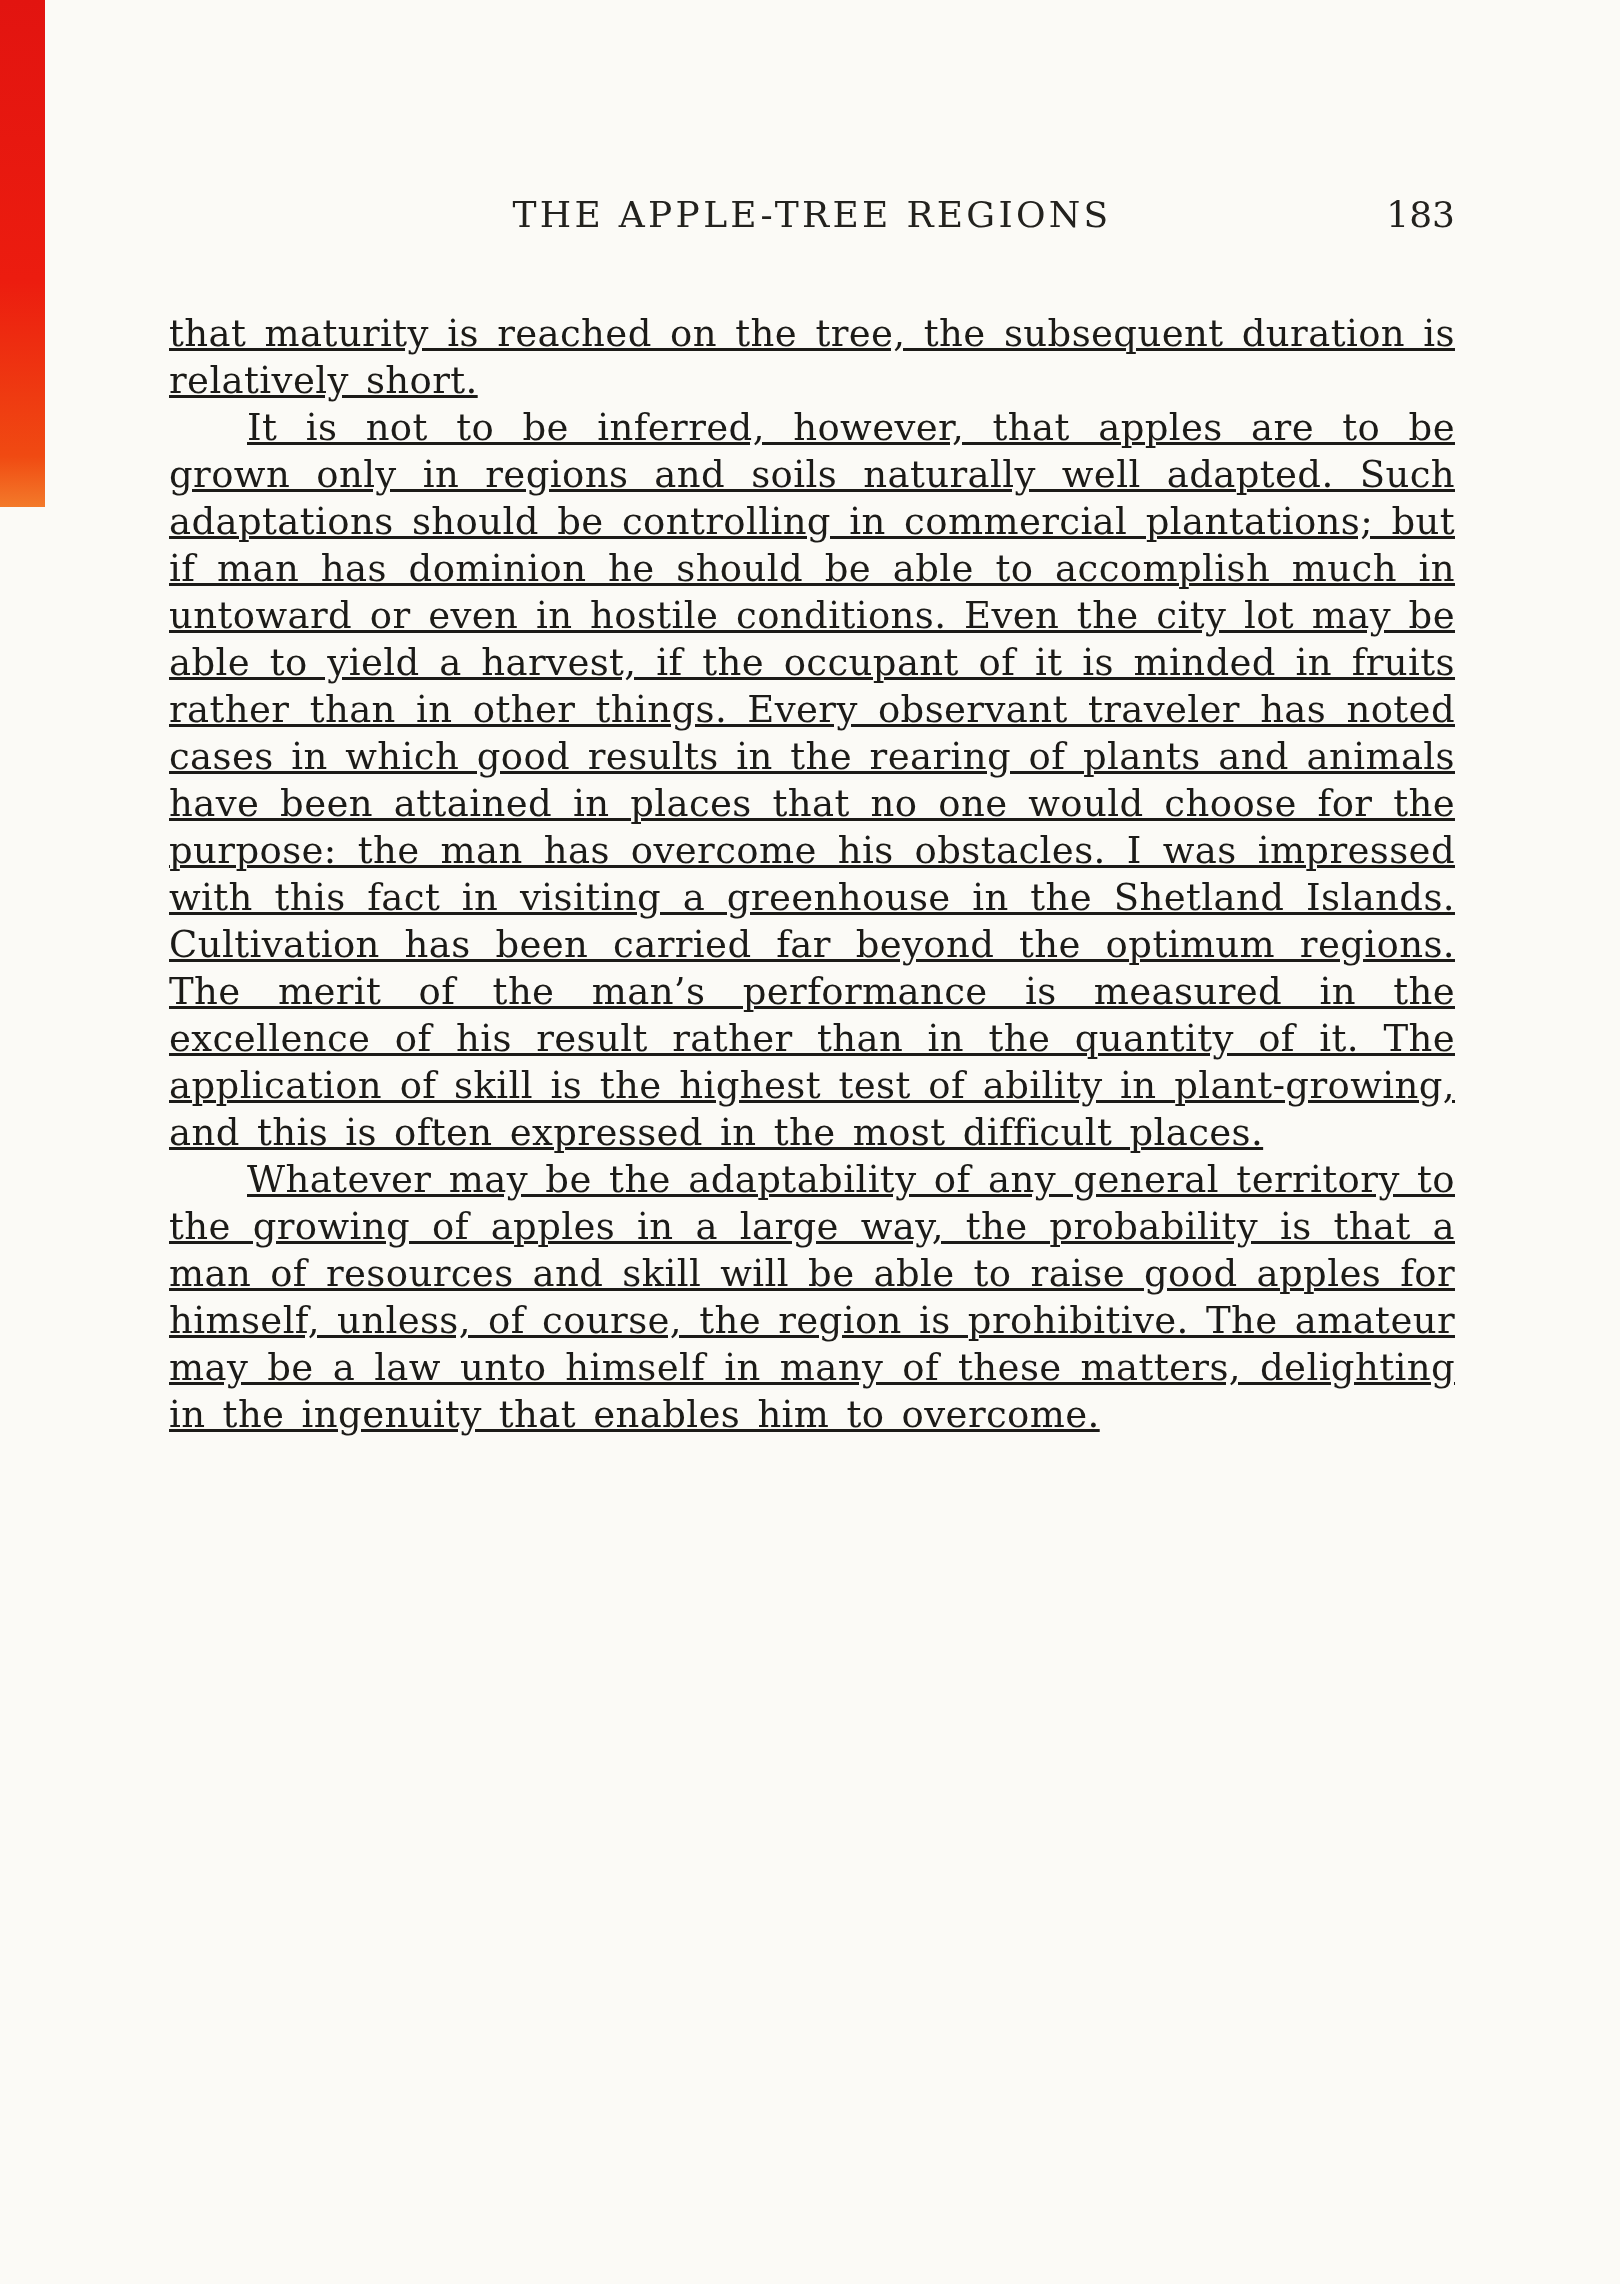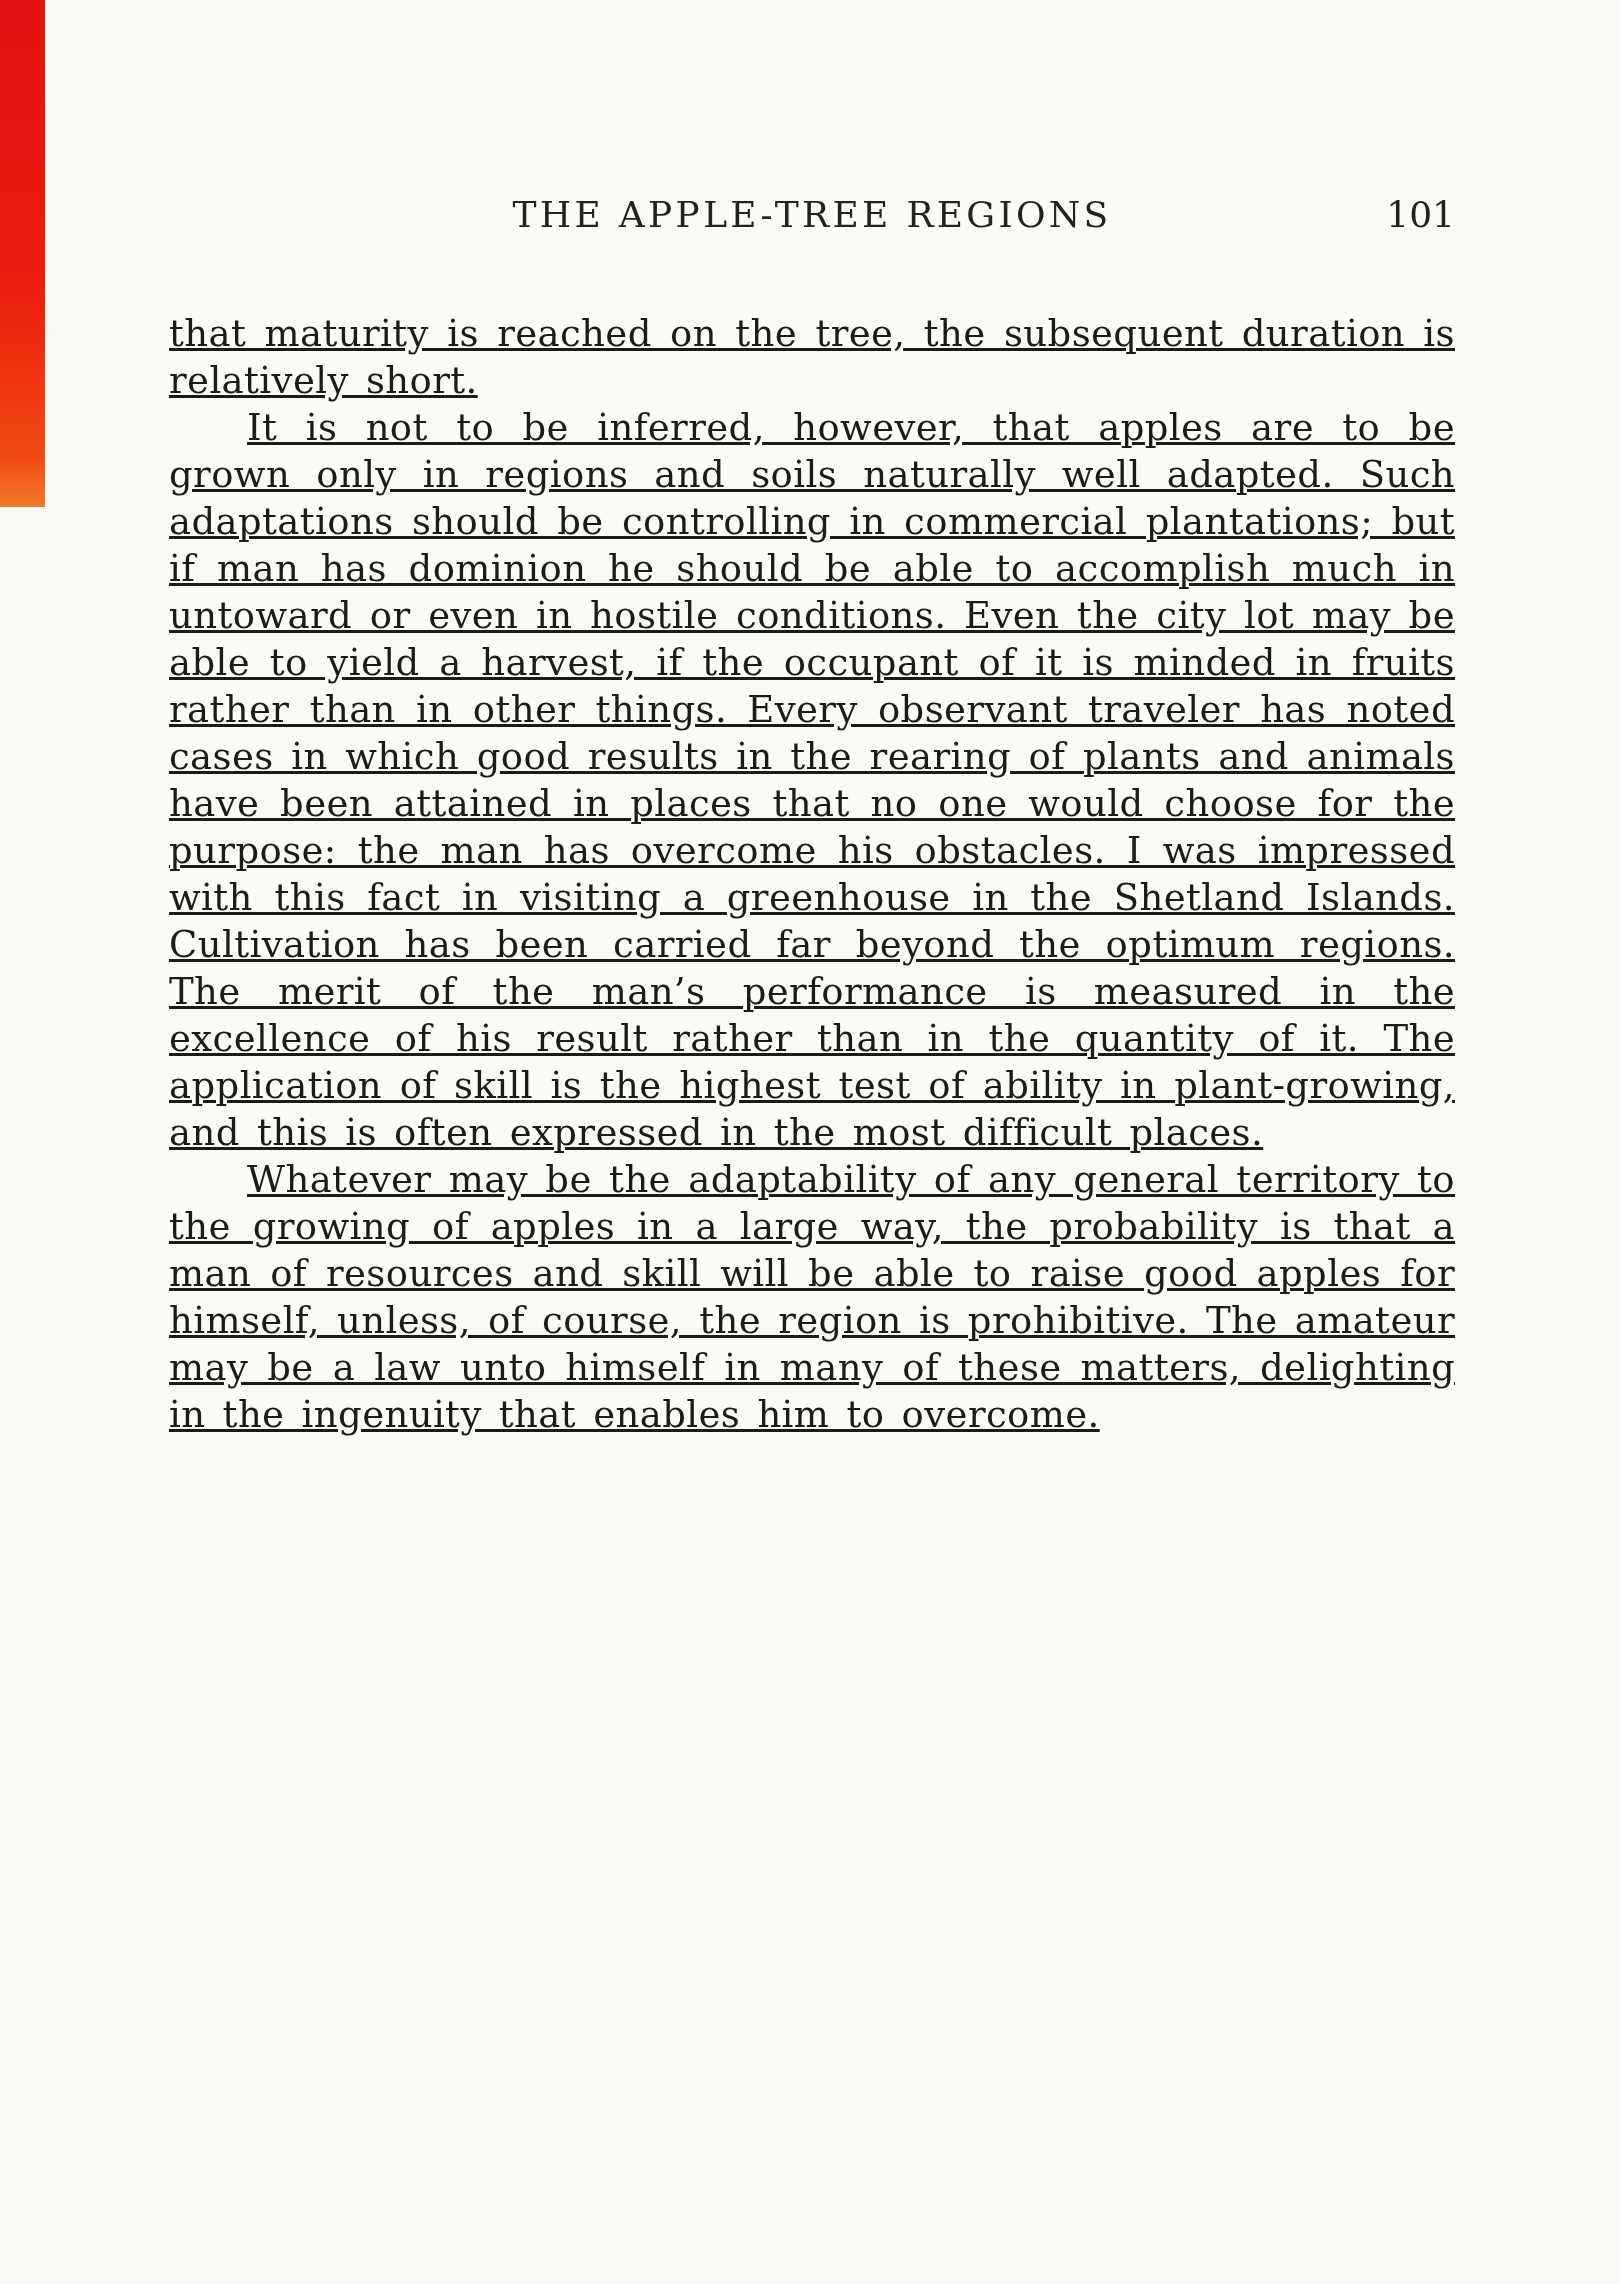--- a/index.html
+++ b/index.html
@@ -71,21 +71,21 @@
 <body>
 
 <div class="page">
 
   <div class="spine-stripe"></div>
 
   <div class="content">
 
     <div class="running-header">
       <div class="running-title">THE APPLE-TREE REGIONS</div>
-      <div class="page-number">101</div>
+      <div class="page-number">183</div>
     </div>
 
     <div class="body-text">
       <p>that maturity is reached on the tree, the subsequent duration is relatively short.</p>
       <p class="indent">It is not to be inferred, however, that apples are to be grown only in regions and soils naturally well adapted. Such adaptations should be controlling in commercial plantations; but if man has dominion he should be able to accomplish much in untoward or even in hostile conditions. Even the city lot may be able to yield a harvest, if the occupant of it is minded in fruits rather than in other things. Every observant traveler has noted cases in which good results in the rearing of plants and animals have been attained in places that no one would choose for the purpose: the man has overcome his obstacles. I was impressed with this fact in visiting a greenhouse in the Shetland Islands. Cultivation has been carried far beyond the optimum regions. The merit of the man’s performance is measured in the excellence of his result rather than in the quantity of it. The application of skill is the highest test of ability in plant-growing, and this is often expressed in the most difficult places.</p>
       <p class="indent">Whatever may be the adaptability of any general territory to the growing of apples in a large way, the probability is that a man of resources and skill will be able to raise good apples for himself, unless, of course, the region is prohibitive. The amateur may be a law unto himself in many of these matters, delighting in the ingenuity that enables him to overcome.</p>
     </div>
 
   </div>
 

